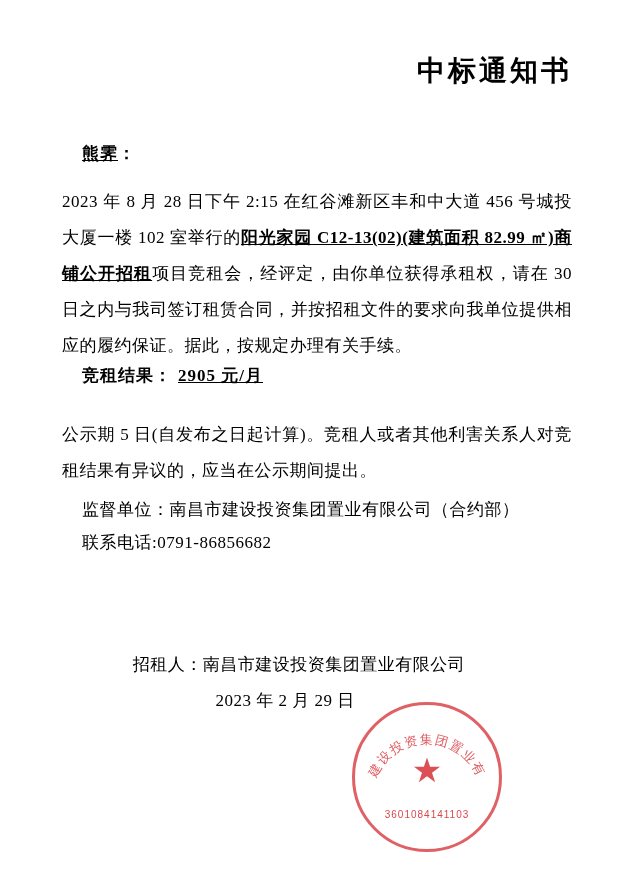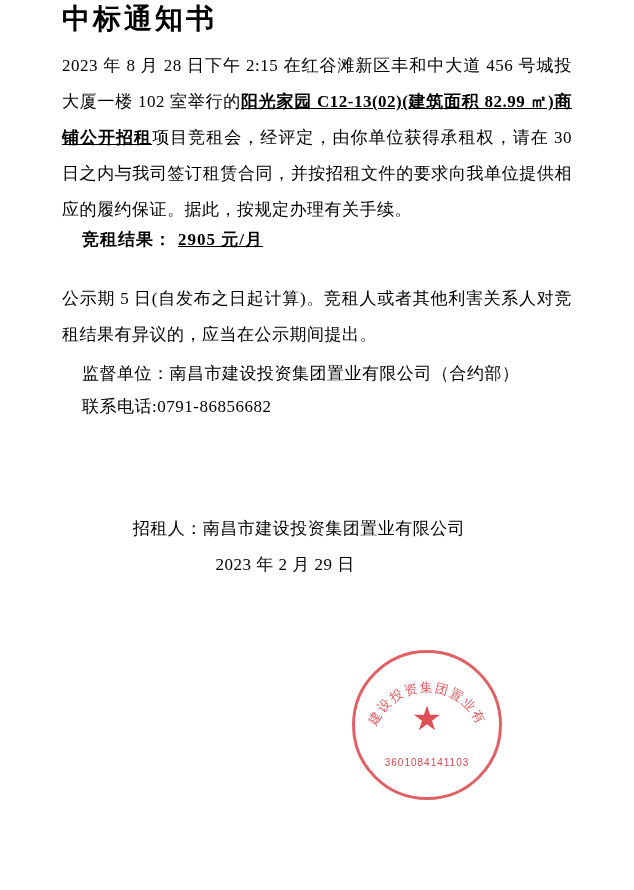--- a/index.html
+++ b/index.html
@@ -16,39 +16,40 @@
     overflow: hidden;
   }
   .page {
     position: relative;
     width: 634px;
     height: 890px;
     box-sizing: border-box;
     padding: 0 62px;
   }
   .doc-title {
-    text-align: left;
+    text-align: right;
     font-size: 28px;
     font-weight: bold;
     letter-spacing: 3px;
+    margin-top: 52px;
     margin-bottom: 0;
     font-family: "Liberation Serif", "DejaVu Serif", serif;
   }
   .addressee {
     margin-top: 52px;
     font-size: 17px;
     font-weight: bold;
     letter-spacing: 1px;
     padding-left: 20px;
   }
   .addressee .name {
     text-decoration: underline;
   }
   .body-para {
-    margin-top: 10px;
+    margin-top: 19px;
     font-size: 17px;
     line-height: 36px;
     text-align: justify;
     text-justify: inter-ideograph;
     letter-spacing: 0.5px;
   }
   .body-para .indent {
     display: inline;
   }
   .ul-bold {
@@ -142,20 +143,21 @@
     font-family: "Liberation Sans", sans-serif;
   }
 </style>
 </head>
 <body>
 
 <div class="page">
 
   <div class="doc-title">中标通知书</div>
 
+  <div class="addressee"><span class="name">熊霁</span><span>：</span></div>
 
   <div class="body-para">
     <span class="indent">2023 年 8 月 28 日下午 2:15 在红谷滩新区丰和中大道 456 号城投大厦一楼 102 室举行的</span><span class="ul-bold">阳光家园 C12-13(02)(建筑面积 82.99 ㎡)商铺公开招租</span><span>项目竞租会，经评定，由你单位获得承租权，请在 30 日之内与我司签订租赁合同，并按招租文件的要求向我单位提供相应的履约保证。据此，按规定办理有关手续。</span>
   </div>
 
   <div class="result-line"><span>竞租结果：</span><span class="result-value">2905 元/月</span></div>
 
   <div class="notice-para">公示期 5 日(自发布之日起计算)。竞租人或者其他利害关系人对竞租结果有异议的，应当在公示期间提出。</div>
 
   <div class="contact-block">

